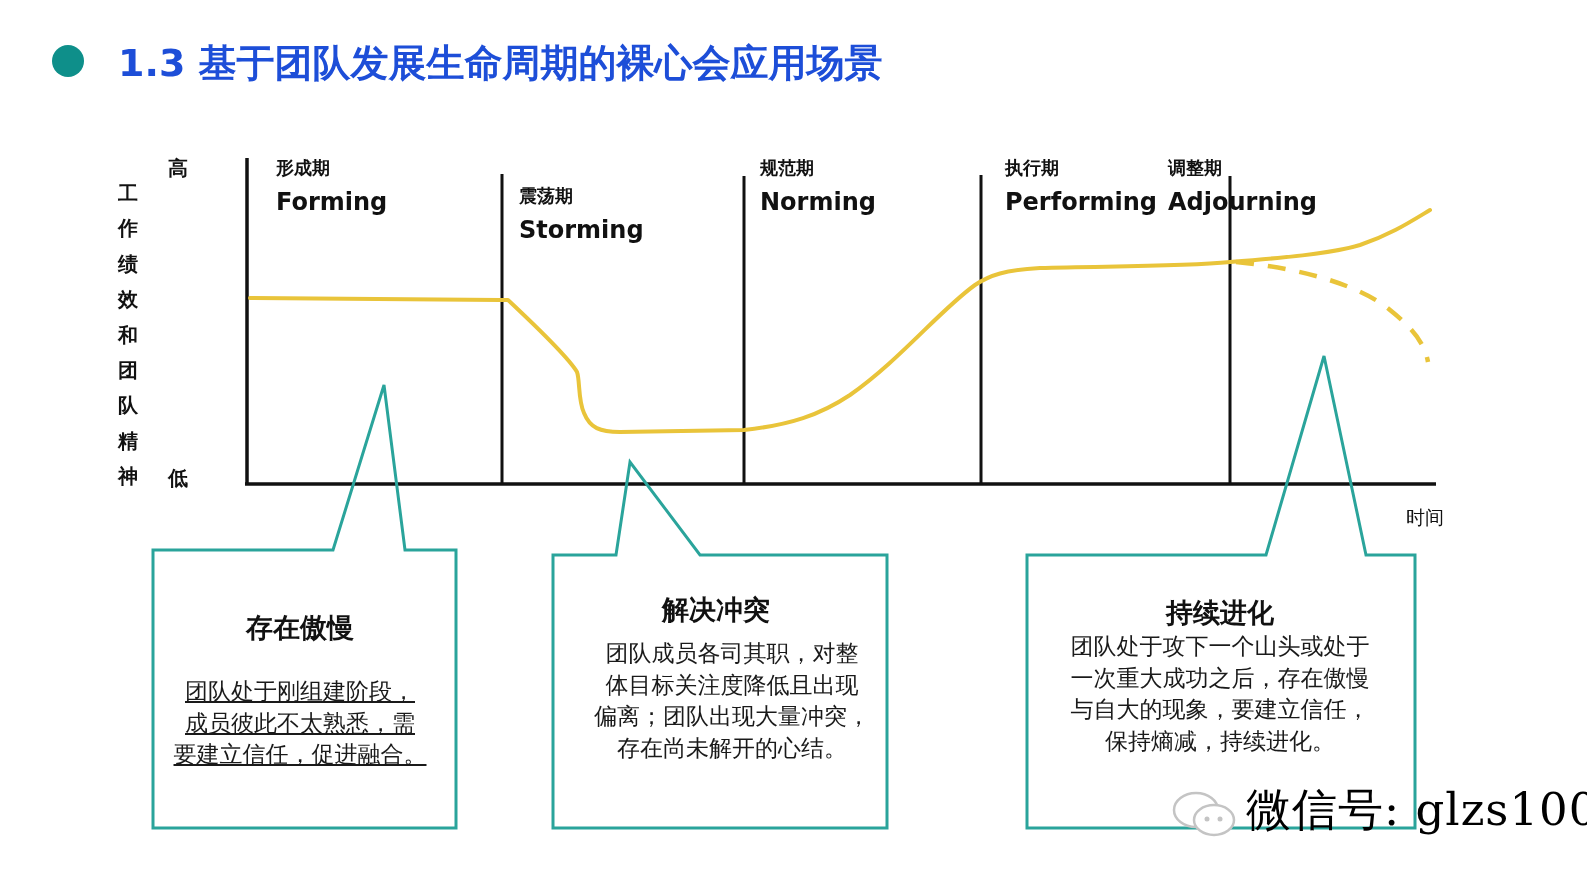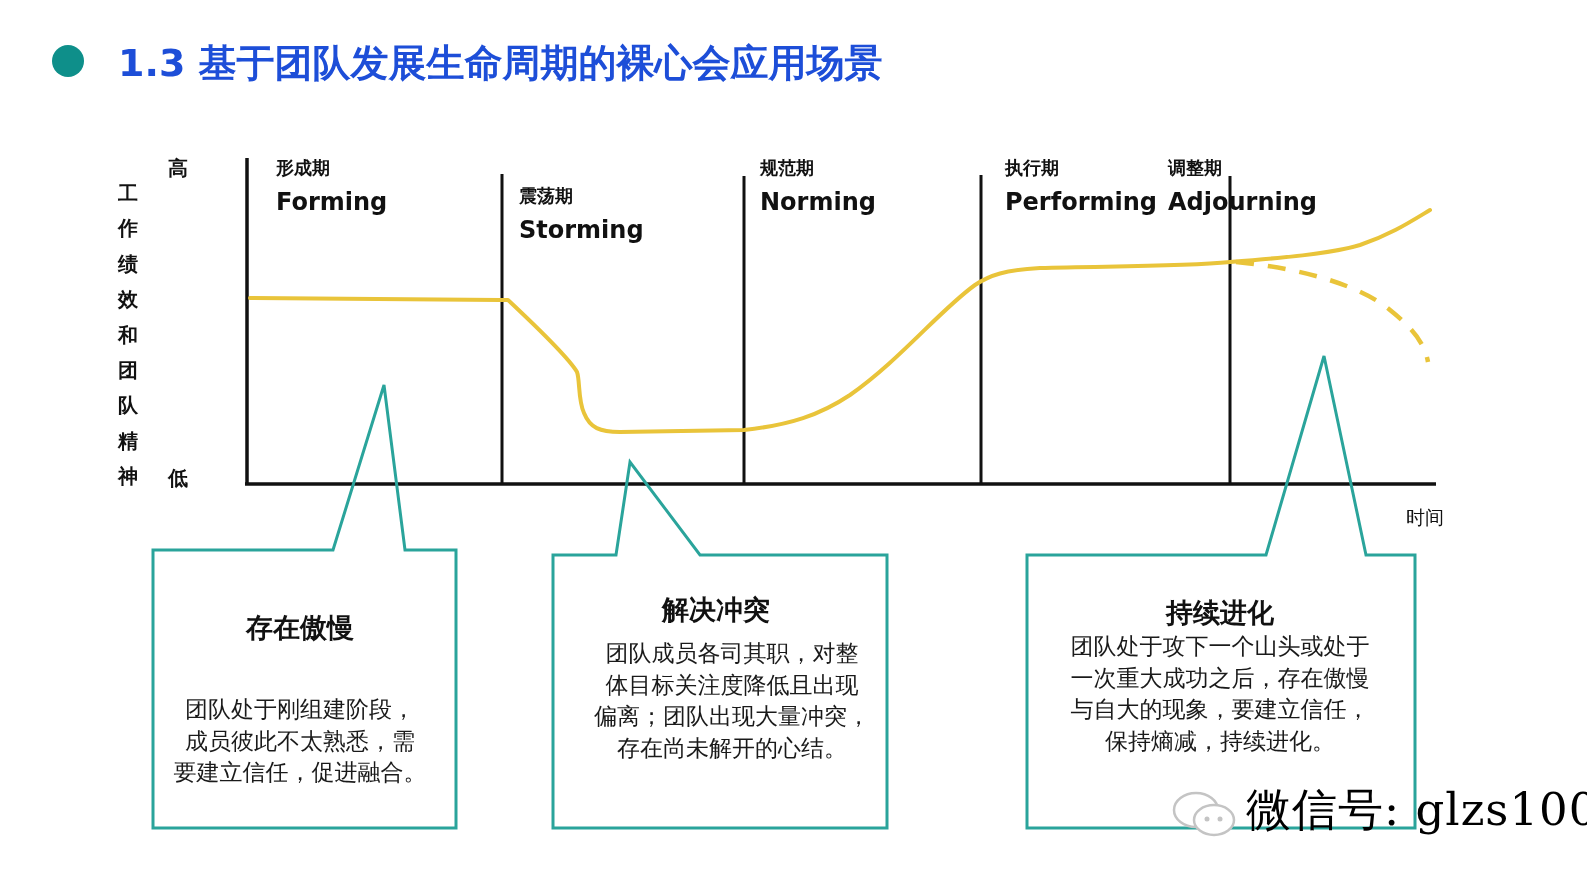--- a/index.html
+++ b/index.html
@@ -94,21 +94,21 @@
   <div class="cn">执行期</div>
   <div class="en">Performing</div>
 </div>
 <div class="phase" style="left:1168px;">
   <div class="cn">调整期</div>
   <div class="en">Adjourning</div>
 </div>
 
 <div class="callout" style="left:155px; top:610px; width:290px;">
   <div class="heading">存在傲慢</div>
-  <div class="body" style="margin-top:48px;">
+  <div class="body" style="margin-top:30px;text-decoration:underline;">
     <div>团队处于刚组建阶段，</div>
     <div>成员彼此不太熟悉，需</div>
     <div>要建立信任，促进融合。</div>
   </div>
 </div>
 
 <div class="callout" style="left:556px; top:592px; width:320px;">
   <div class="heading">解决冲突</div>
   <div class="body" style="margin-top:10px;padding-left:32px;">
     <div>团队成员各司其职，对整</div>

